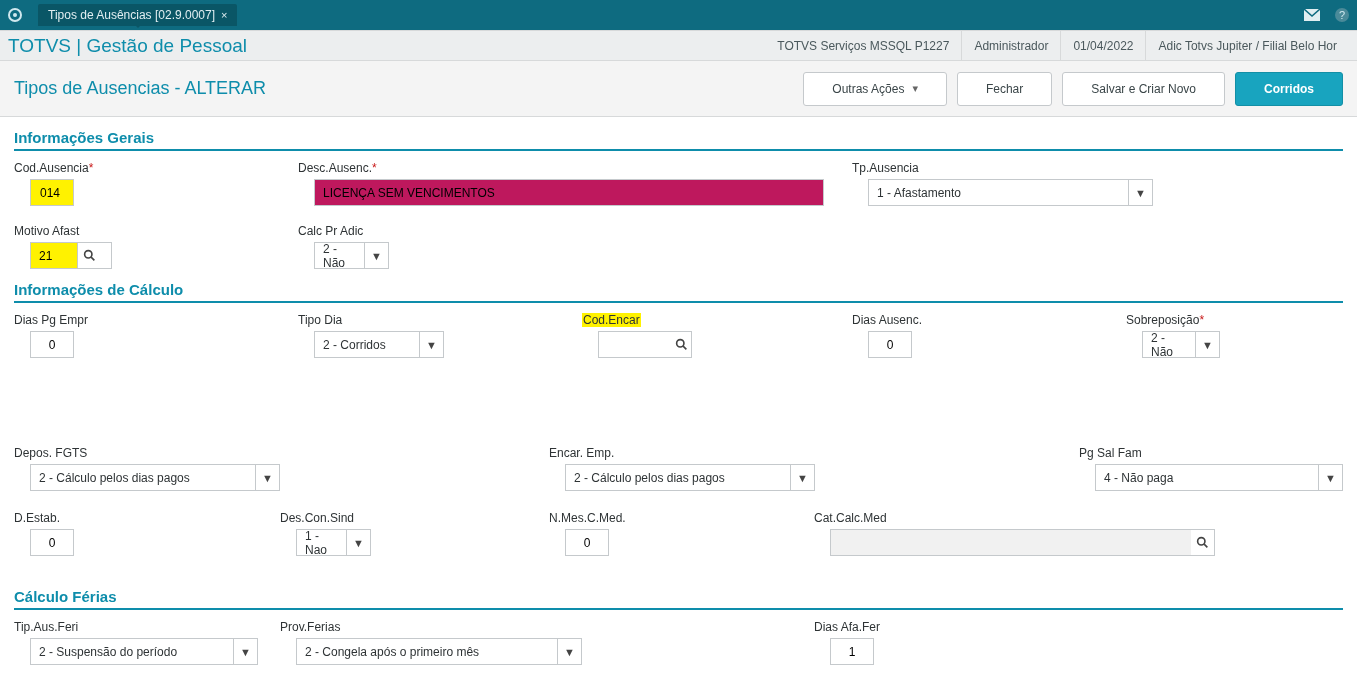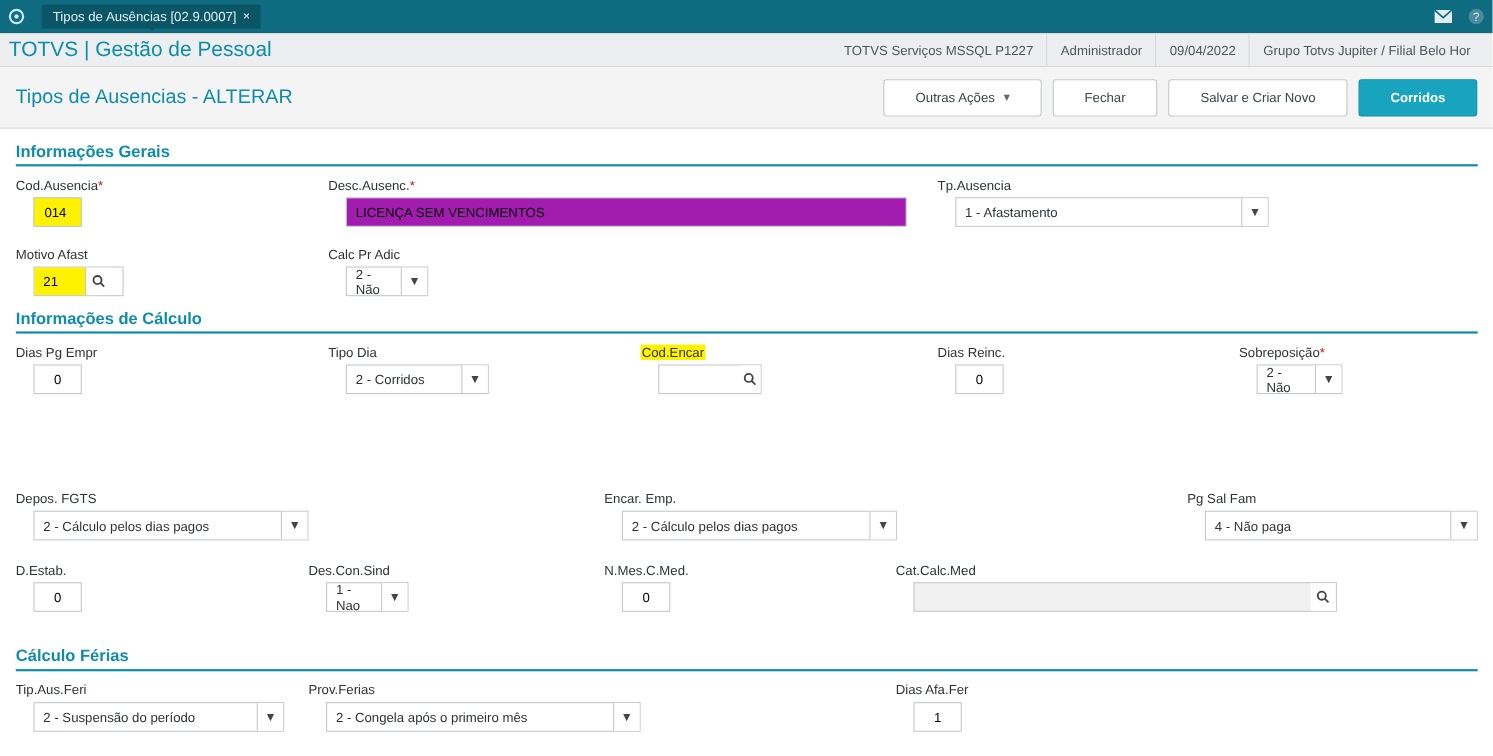--- a/index.html
+++ b/index.html
@@ -89,22 +89,22 @@
         </svg>
     </div>
   </div>
 </div>
 
 <div class="header-strip" data-name="header-strip">
   <span class="brand" data-name="brand-title">TOTVS | Gestão de Pessoal</span>
   <div class="info-cells">
     <div class="info-cell" data-name="env-info">TOTVS Serviços MSSQL P1227</div>
     <div class="info-cell" data-name="user-info">Administrador</div>
-    <div class="info-cell" data-name="date-info">09/04/2022</div>
-    <div class="info-cell" data-name="branch-info">Grupo Totvs Jupiter / Filial Belo Hor</div>
+    <div class="info-cell" data-name="date-info">01/04/2022</div>
+    <div class="info-cell" data-name="branch-info">Adic Totvs Jupiter / Filial Belo Hor</div>
   </div>
 </div>
 
 <div class="action-bar" data-name="action-bar">
   <span class="page-title" data-name="page-title">Tipos de Ausencias - ALTERAR</span>
   <div class="buttons">
     <div class="btn btn-drop" data-name="other-actions-button">
         <span data-name="other-actions-label">Outras Ações</span>
       </div>
     <div class="btn" data-name="close-button">
@@ -129,21 +129,21 @@
     <div class="field" style="width:260px" data-name="field-cod-ausencia">
       <label data-name="label-cod-ausencia"><span>Cod.Ausencia</span><span class="req">*</span></label>
       <div class="ctrl hl w-code" data-name="input-cod-ausencia">
         <input value="014" style="">
       </div>
     </div>
 
     <div class="field" style="width:530px" data-name="field-desc-ausenc">
       <label data-name="label-desc-ausenc"><span>Desc.Ausenc.</span><span class="req">*</span></label>
       <div class="ctrl w-510" data-name="input-desc-ausenc">
-        <input style="background: #a21caf;" value="LICENÇA SEM VENCIMENTOS">
+        <input style="background: #be185d;" value="LICENÇA SEM VENCIMENTOS">
       </div>
     </div>
 
     <div class="field" style="width:300px" data-name="field-tp-ausencia">
       <label data-name="label-tp-ausencia">Tp.Ausencia</label>
       <div class="ctrl select w-280" data-name="select-tp-ausencia">
         <span class="val" data-name="select-value">1 - Afastamento</span>
         <span class="dd-btn" data-name="chevron-down-icon">▼</span>
       </div>
     </div>
@@ -196,21 +196,21 @@
         <input value="" style="">
         <span class="lookup-btn" style="border-left:none" data-name="search-icon">
           <svg viewBox="0 0 16 16">
               <circle class="searchglass" cx="6.5" cy="6.5" r="4.5"></circle>
               <line class="searchglass" x1="10" y1="10" x2="14" y2="14"></line>
             </svg>
         </span>
       </div>
     </div>
     <div class="field" style="width:250px" data-name="field-dias-reinc">
-      <label data-name="label-dias-reinc">Dias Reinc.</label>
+      <label data-name="label-dias-reinc">Dias Ausenc.</label>
       <div class="ctrl" style="width:44px" data-name="input-dias-reinc">
         <input style="text-align: center;" value="0">
       </div>
     </div>
     <div class="field" data-name="field-sobreposicao">
       <label data-name="label-sobreposicao"><span>Sobreposição</span><span class="req">*</span></label>
       <div class="ctrl select" style="width:78px" data-name="select-sobreposicao">
         <span class="val" data-name="select-value">2 - Não</span>
         <span class="dd-btn" data-name="chevron-down-icon">▼</span>
       </div>

